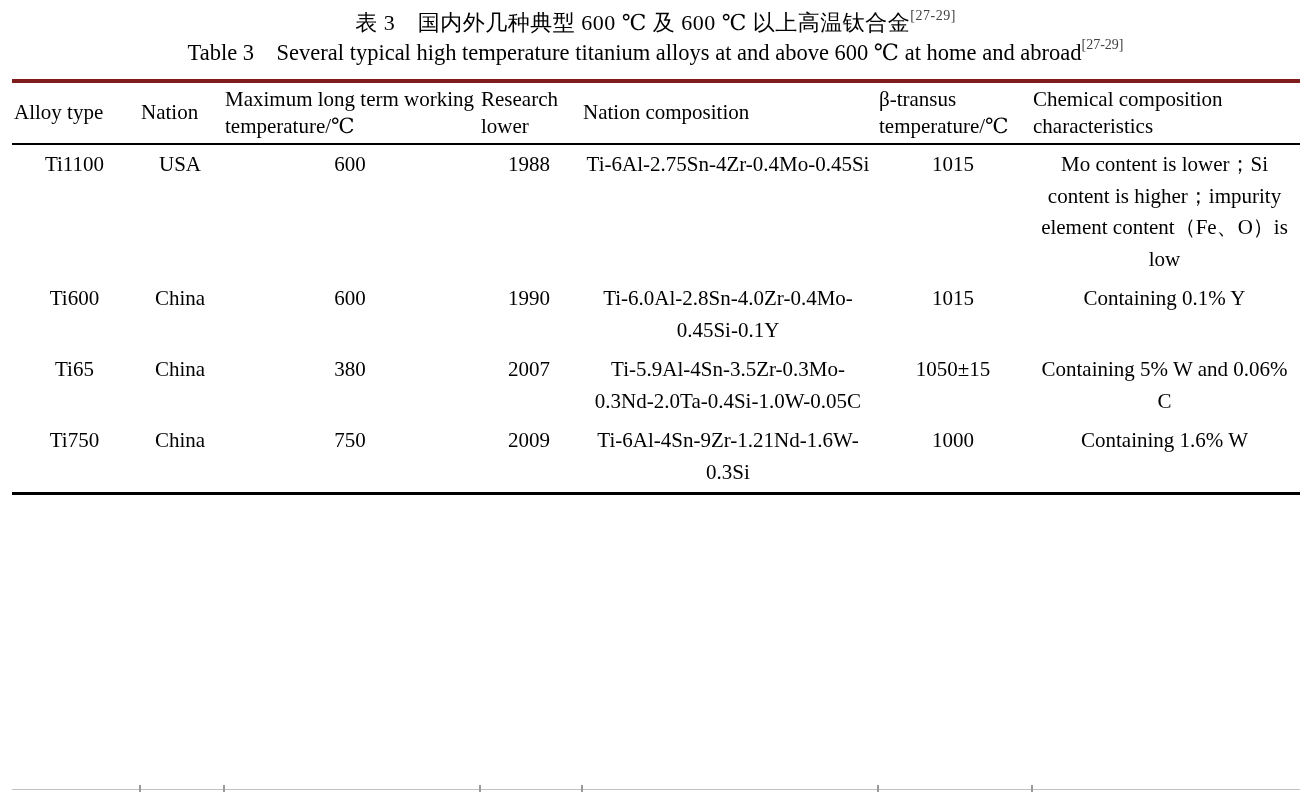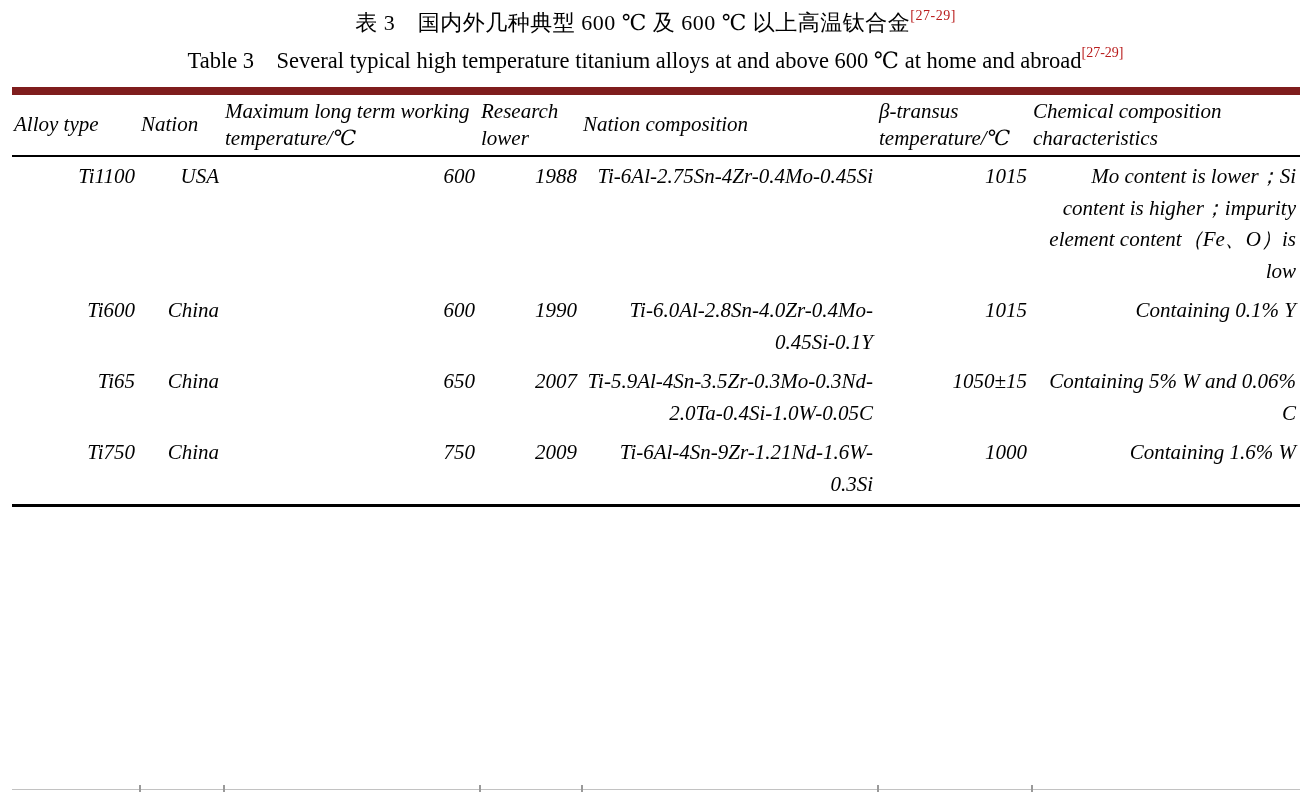--- a/index.html
+++ b/index.html
@@ -18,53 +18,52 @@
     padding-top: 9px;
   }
   .title-zh {
     font-size: 22px;
     line-height: 1.3;
     letter-spacing: 0.5px;
   }
   .title-en {
     font-size: 22.5px;
     line-height: 1.3;
-    margin-top: 8px;
+    margin-top: 0;
     text-align: center;
   }
   sup.ref {
-    color: #b91c1c;
+    color: #404040;
     font-size: 14px;
     line-height: 0;
     position: relative;
     top: -2px;
   }
   table.alloys {
     border-collapse: collapse;
     table-layout: fixed;
     margin: 12px 0 0 12px;
     width: 1288px;
-    border-top: 8px solid #7f1d1d;
+    border-top: 4px solid #7f1d1d;
     border-bottom: 3px solid #000;
     font-size: 21px;
-    font-style: italic;
   }
   table.alloys th {
     font-weight: normal;
     text-align: left;
     vertical-align: middle;
     padding: 3px 4px 3px 2px;
     line-height: 1.3;
     border-bottom: 2px solid #000;
     height: 58px;
     box-sizing: border-box;
   }
   table.alloys td {
     vertical-align: top;
-    text-align: right;
+    text-align: center;
     padding: 4px 4px 4px 2px;
     line-height: 1.5;
     word-wrap: break-word;
   }
   .c1 { width: 127px; }
   .c2 { width: 84px; }
   .c3 { width: 256px; }
   .c4 { width: 102px; }
   .c5 { width: 296px; }
   .c6 { width: 154px; }
@@ -128,21 +127,21 @@
       <td>China</td>
       <td>600</td>
       <td>1990</td>
       <td>Ti-6.0Al-2.8Sn-4.0Zr-0.4Mo-0.45Si-0.1Y</td>
       <td>1015</td>
       <td>Containing 0.1% Y</td>
     </tr>
     <tr>
       <td>Ti65</td>
       <td>China</td>
-      <td>650</td>
+      <td>380</td>
       <td>2007</td>
       <td>Ti-5.9Al-4Sn-3.5Zr-0.3Mo-0.3Nd-2.0Ta-0.4Si-1.0W-0.05C</td>
       <td>1050±15</td>
       <td>Containing 5% W and 0.06% C</td>
     </tr>
     <tr>
       <td>Ti750</td>
       <td>China</td>
       <td>750</td>
       <td>2009</td>

